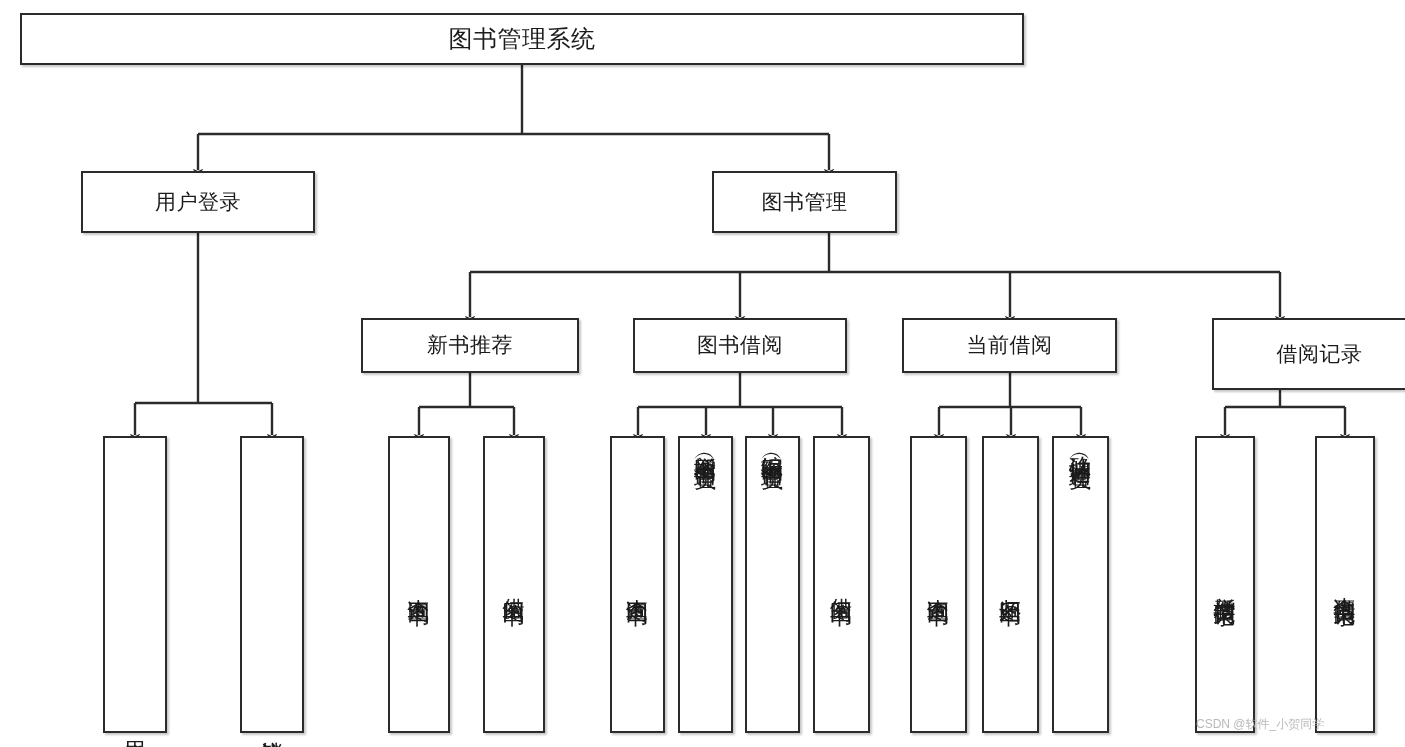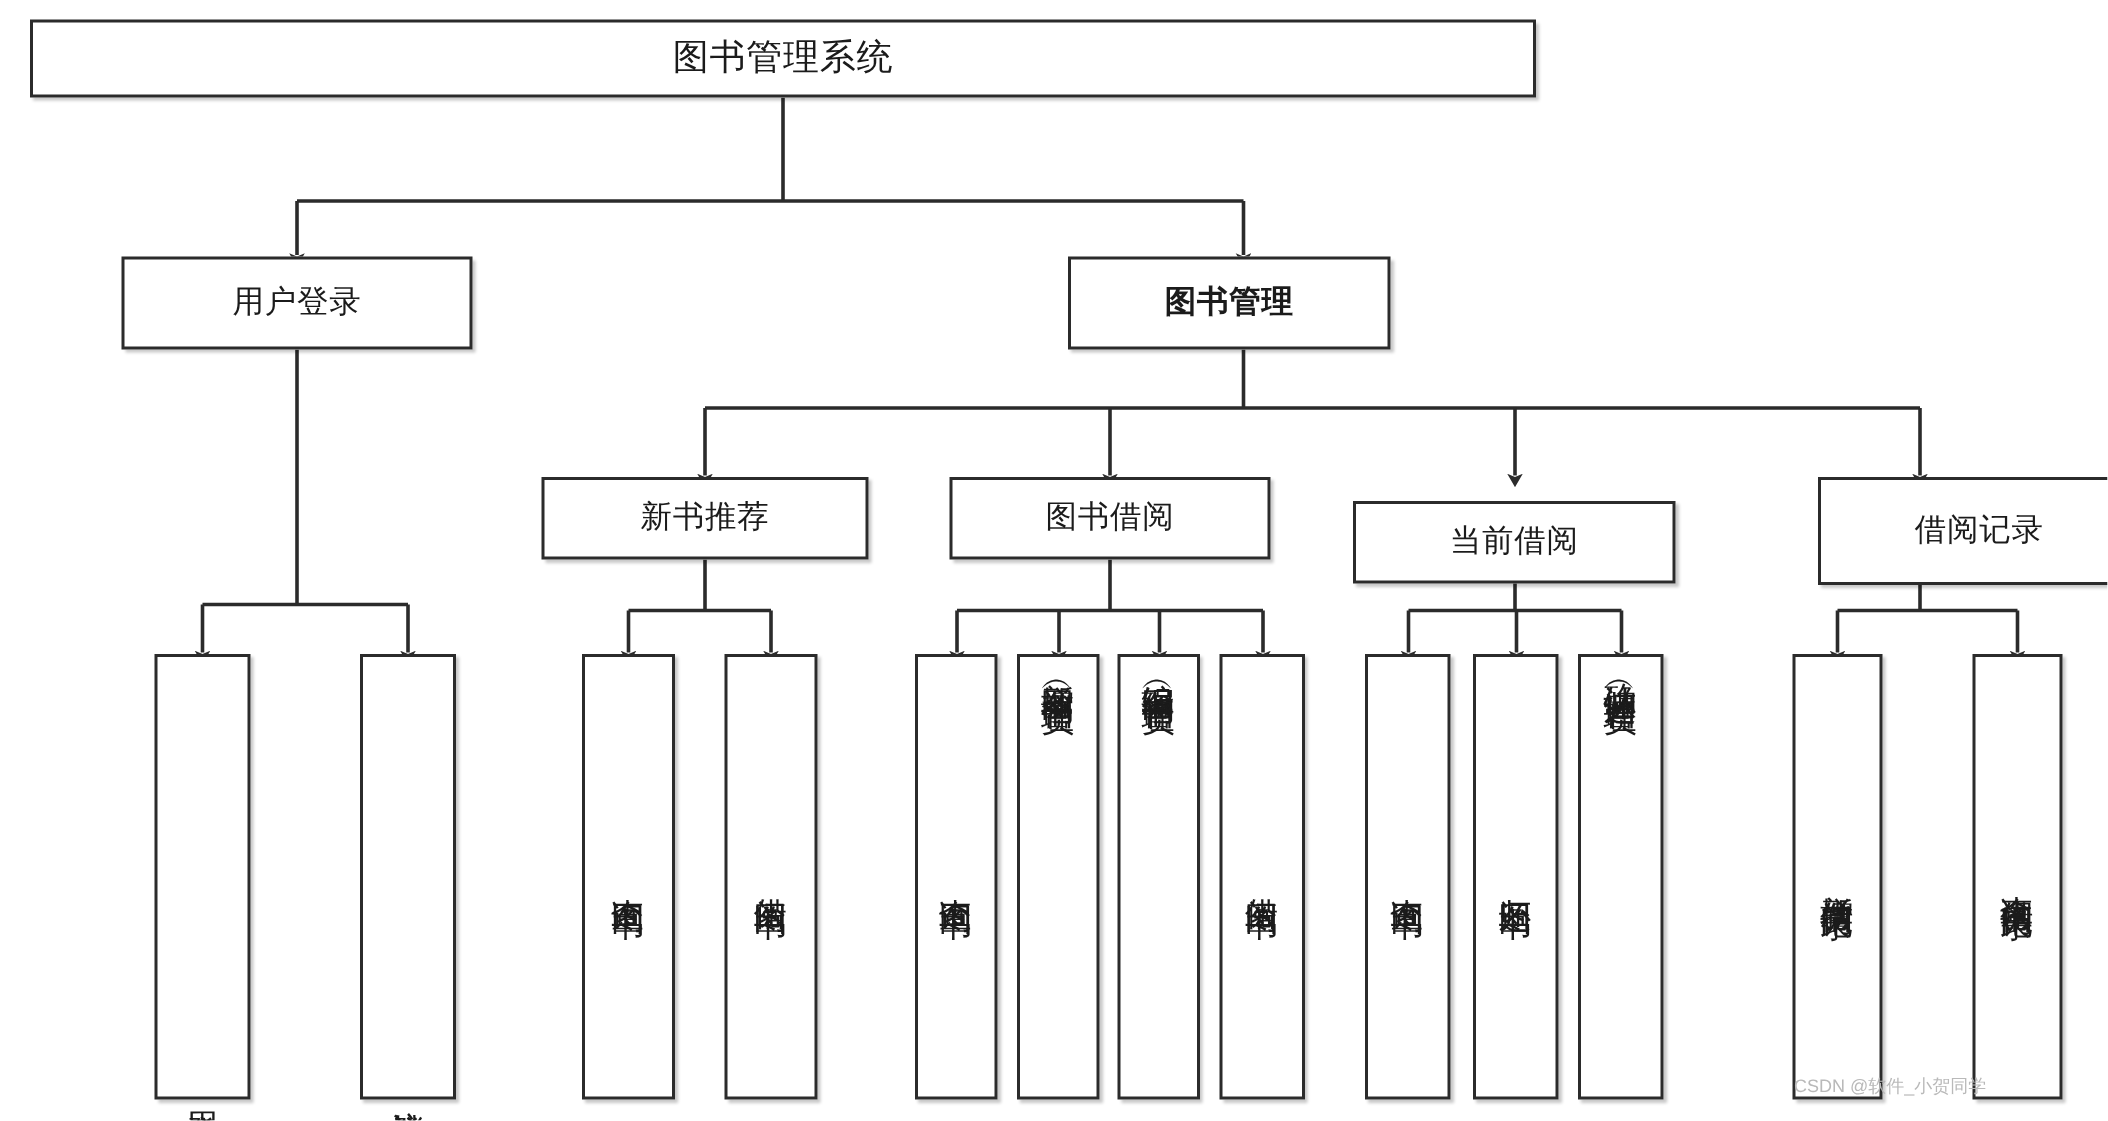--- a/index.html
+++ b/index.html
@@ -117,30 +117,30 @@
       </g>
   </svg>
 
   <div id="nodes">
       <div class="node horiz root" style="left: 20px; top: 13px; width: 1004px; height: 52px;">
         <span class="label">图书管理系统</span>
       </div>
       <div class="node horiz" style="left: 81px; top: 171px; width: 234px; height: 62px;">
         <span class="label">用户登录</span>
       </div>
-      <div class="node horiz" style="left: 712px; top: 171px; width: 215px; height: 62px; font-weight: bold;">
+      <div class="node horiz" style="left: 712px; top: 171px; width: 185px; height: 62px;">
         <span class="label">图书管理</span>
       </div>
       <div class="node horiz" style="left: 361px; top: 318px; width: 218px; height: 55px;">
         <span class="label">新书推荐</span>
       </div>
       <div class="node horiz" style="left: 633px; top: 318px; width: 214px; height: 55px;">
         <span class="label">图书借阅</span>
       </div>
-      <div class="node horiz" style="left: 902px; top: 318px; width: 215px; height: 55px; margin-top: 16px;">
+      <div class="node horiz" style="left: 902px; top: 318px; width: 215px; height: 55px;">
         <span class="label">当前借阅</span>
       </div>
       <div class="node horiz" style="left: 1212px; top: 318px; width: 215px; height: 72px;">
         <span class="label">借阅记录</span>
       </div>
       <div class="node vert" style="left: 103px; top: 436px; width: 64px; height: 297px; align-items: flex-end;">
         <span class="label">用户登录</span>
       </div>
       <div class="node vert" style="left: 240px; top: 436px; width: 64px; height: 297px; align-items: flex-end;">
         <span class="label">注销登录</span>

